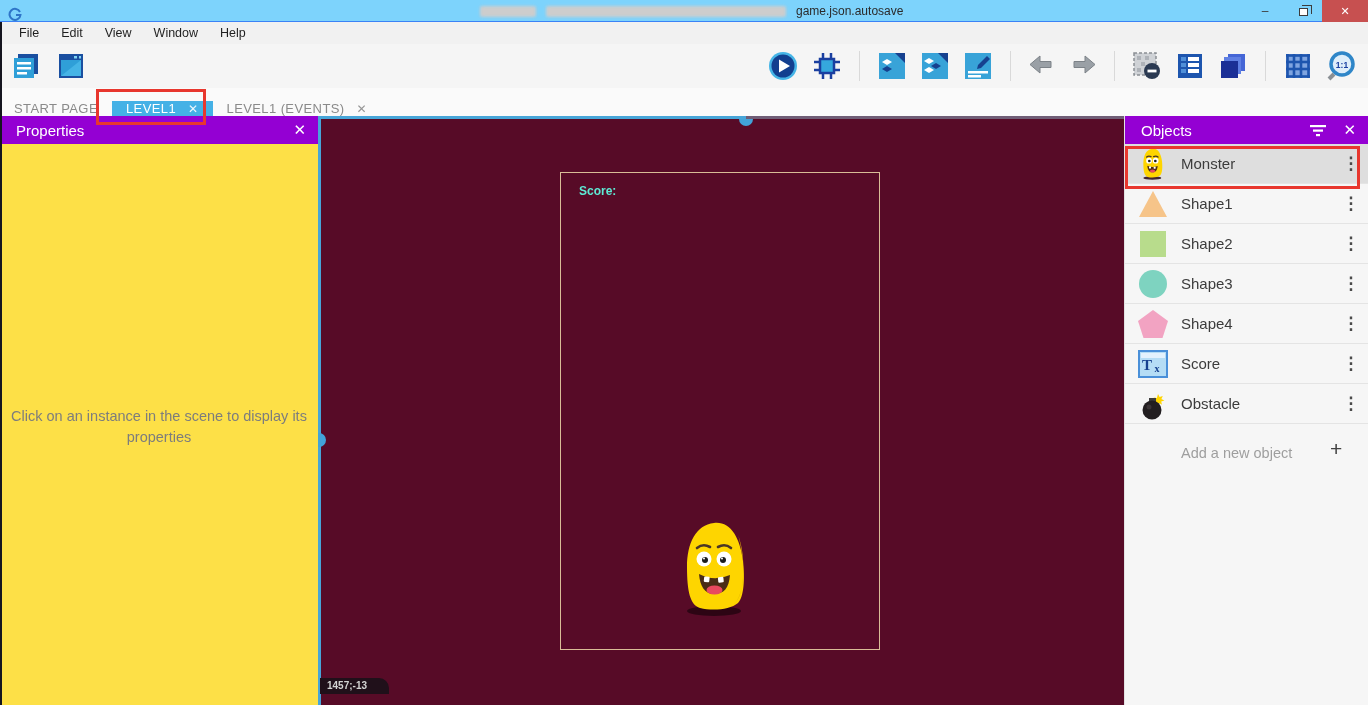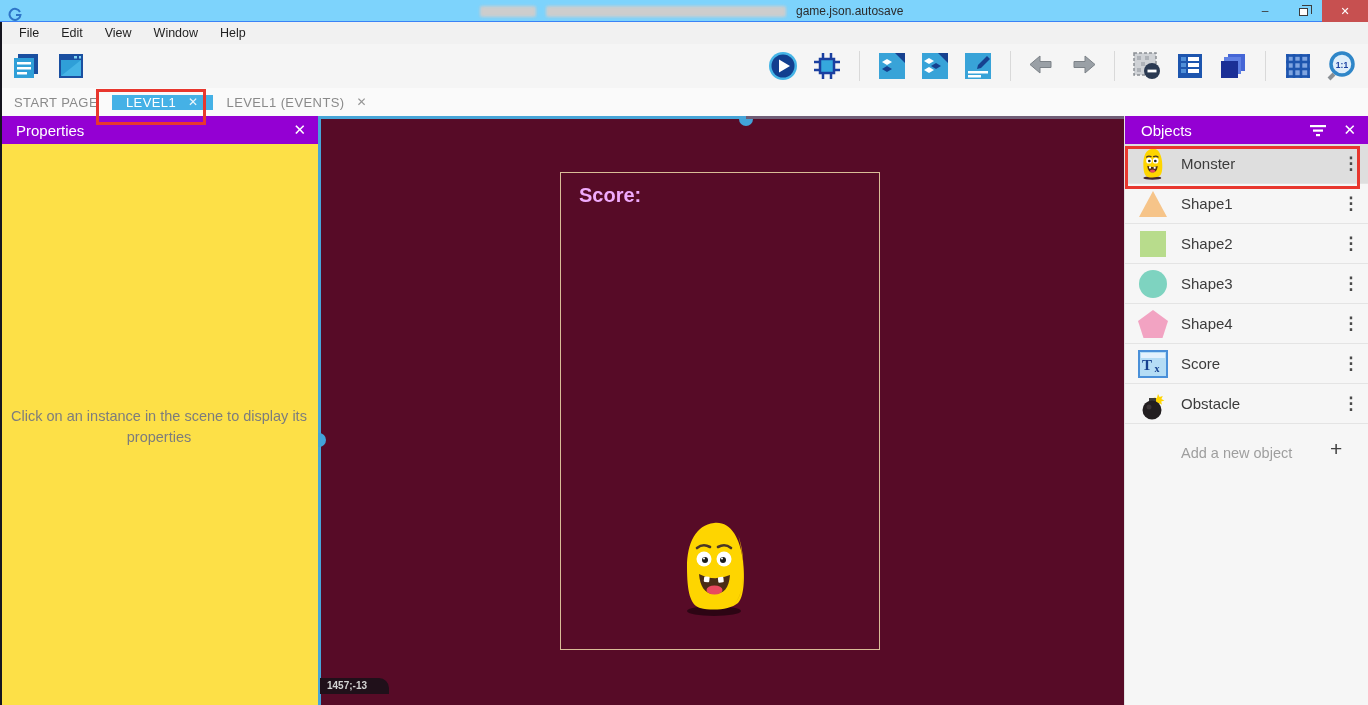--- a/index.html
+++ b/index.html
@@ -23,21 +23,21 @@
   .menu-item { font-size:12.5px; color:#1f1f1f; padding:0 11px; height:22px; display:flex; align-items:center; cursor:default; }
 
   
   .toolbar { height:44px; background:#f5f5f5; display:flex; align-items:center; padding:0 10px; }
   .tb-group { display:flex; align-items:center; gap:13px; }
   .tb-right { margin-left:auto; }
   .tb-sep { width:1px; height:30px; background:#d9d9d9; margin:0 4px; }
   .tb-icon { display:flex; align-items:center; justify-content:center; }
 
   
-  .tabbar { height:28px; background:#fafafa; display:flex; align-items:center; }
+  .tabbar { height:28px; background:#fafafa; display:flex; align-items:flex-end; }
   .tab { display:flex; align-items:center; padding:0 14px; font-size:13px; letter-spacing:.4px; color:#8a8a8a; gap:12px; }
   .tab.active { background:#45b1e6; color:#fff; }
   .tab .tab-close { font-size:12px; color:inherit; opacity:.9; }
 
   
   .main { display:flex; height:589px; }
 
   .panel-header { height:28px; background:#9400d3; display:flex; align-items:center; padding:0 12px; }
   .panel-title { color:#fff; font-size:15px; margin-left:4px; flex:1; }
   .panel-close { color:#fff; font-size:15px; margin-left:10px; }
@@ -46,21 +46,21 @@
   .left-body { flex:1; position:relative; }
   .empty-msg { position:absolute; top:262px; left:9px; width:300px; text-align:center; font-size:14.5px; color:#7d7d7d; line-height:1.45; }
 
   .canvas { flex:1; position:relative; background:#570b27; overflow:hidden; }
   .hscroll-blue { position:absolute; top:0; left:0; width:428px; height:3px; background:#47a5d8; }
   .hscroll-rest { position:absolute; top:0; left:428px; right:0; height:3px; background:#6f5d76; }
   .vscroll { position:absolute; top:0; left:0; bottom:0; width:3px; background:#47a5d8; }
   .hthumb { position:absolute; left:421px; top:3px; width:14px; height:7px; border-radius:0 0 7px 7px; background:#42a3d8; }
   .vthumb { position:absolute; left:-6px; top:317px; width:14px; height:14px; border-radius:50%; background:#42a3d8; }
   .game-frame { position:absolute; left:242px; top:56px; width:320px; height:478px; border:1px solid #d9bd97; }
-  .score-label { position:absolute; left:18px; top:11px; color:#f0abfc; font-size:20px; font-weight:bold; }
+  .score-label { position:absolute; left:18px; top:11px; color:#5eead4; font-size:12px; font-weight:bold; }
   .monster-sprite { position:absolute; left:365px; top:405px; }
   .coords-badge { position:absolute; left:2px; top:562px; background:#20101a; color:#d4d4d4; font-size:10px; font-weight:bold; padding:2px 22px 3px 7px; border-top-right-radius:10px; }
 
   .right-panel { width:244px; background:#f6f6f6; display:flex; flex-direction:column; border-left:1px solid #e2e2e2; }
   .filter-icon { margin-right:6px; display:flex; }
   .obj-list { flex:1; }
   .obj-row { height:40px; display:flex; align-items:center; border-bottom:1px solid #e4e4e4; background:#f6f6f6; }
   .obj-row.selected { background:#dedede; }
   .obj-icon { width:56px; display:flex; align-items:center; justify-content:center; }
   .obj-label { flex:1; font-size:15px; color:#3c3c3c; }

